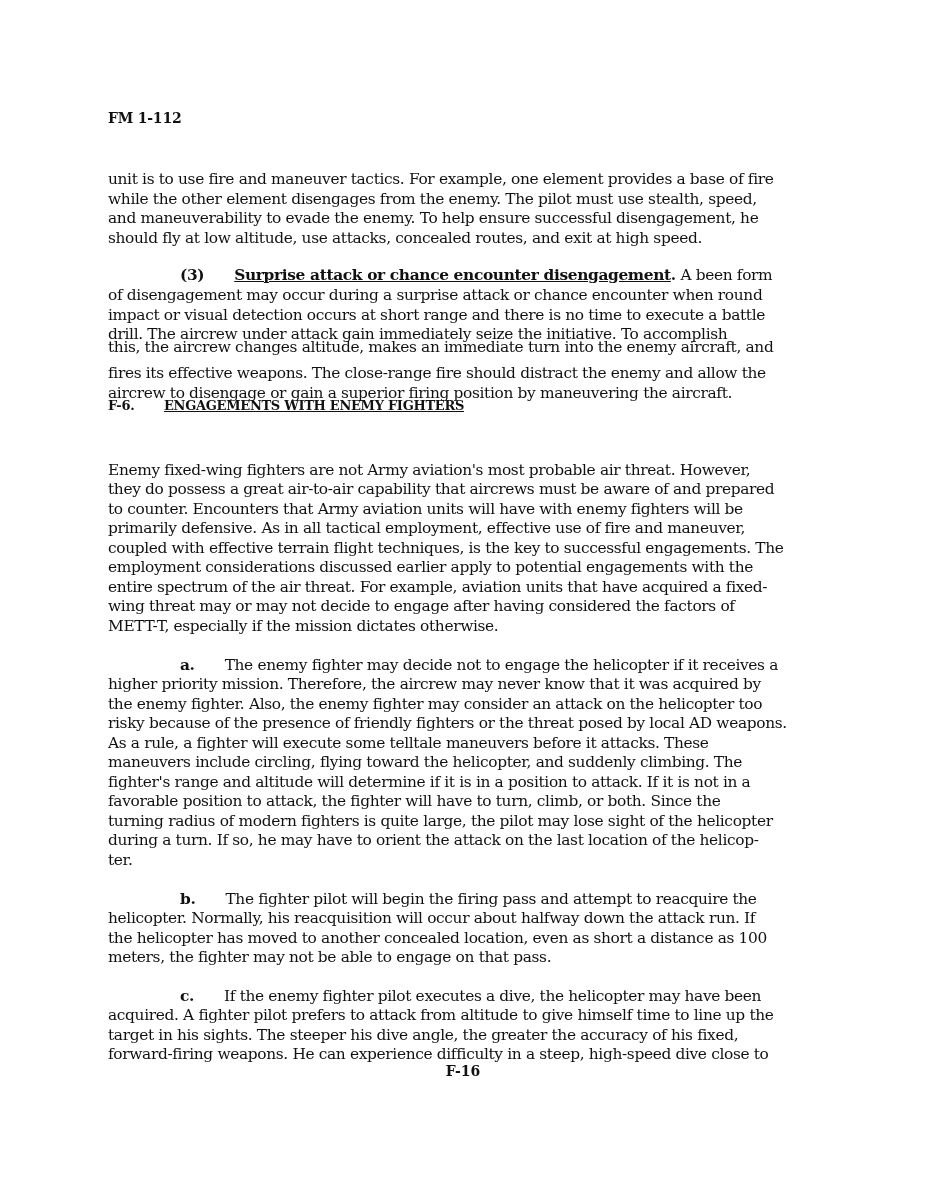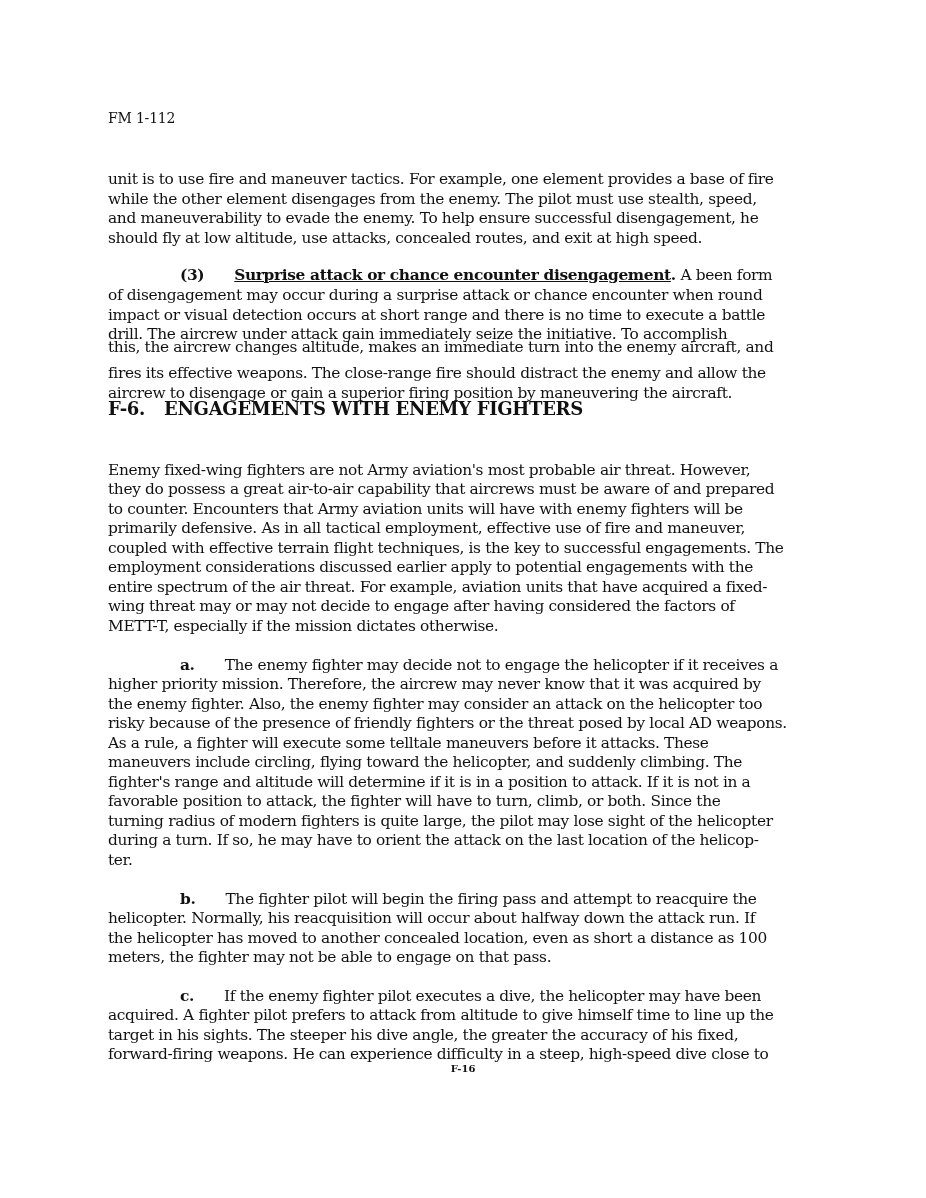--- a/index.html
+++ b/index.html
@@ -4,37 +4,37 @@
 <style>
   html, body { margin: 0; padding: 0; background: #ffffff; }
   body {
     width: 926px; height: 1198px; position: relative; overflow: hidden;
     font-family: "DejaVu Serif", "Liberation Serif", serif;
     color: #111111;
   }
   .page { position: absolute; left: 108px; top: 0; width: 710px; }
   .header {
     position: absolute; top: 110px; left: 0;
-    font-weight: normal; font-size: 14px; letter-spacing: -0.2px;
+    font-weight: bold; font-size: 14px; letter-spacing: -0.2px;
   }
   .line {
     position: absolute; left: 0; white-space: nowrap;
     font-size: 15.4px; letter-spacing: -0.35px; line-height: 19px; margin-top: 24px;
   }
   .ind { left: 72px; }
   .b { font-weight: bold; }
   .u { text-decoration: underline; font-weight: bold; }
   .heading {
-    position: absolute; left: 0; font-weight: bold; font-size: 18px;
-    letter-spacing: -0.3px; white-space: nowrap;
+    position: absolute; left: 0; font-weight: bold; font-size: 13px;
+    letter-spacing: -0.3px; white-space: nowrap; text-decoration: underline;
   }
   .heading .num { display: inline-block; width: 56px; }
   .footer {
     position: absolute; top: 1063px; left: 0; width: 710px;
-    text-align: center; font-weight: bold; font-size: 10px;
+    text-align: center; font-weight: bold; font-size: 14px;
   }
   .tab { display: inline-block; width: 30px; }
 </style>
 </head>
 <body>
 
 <div class="page">
 
   <div class="header">FM 1-112</div>
 

